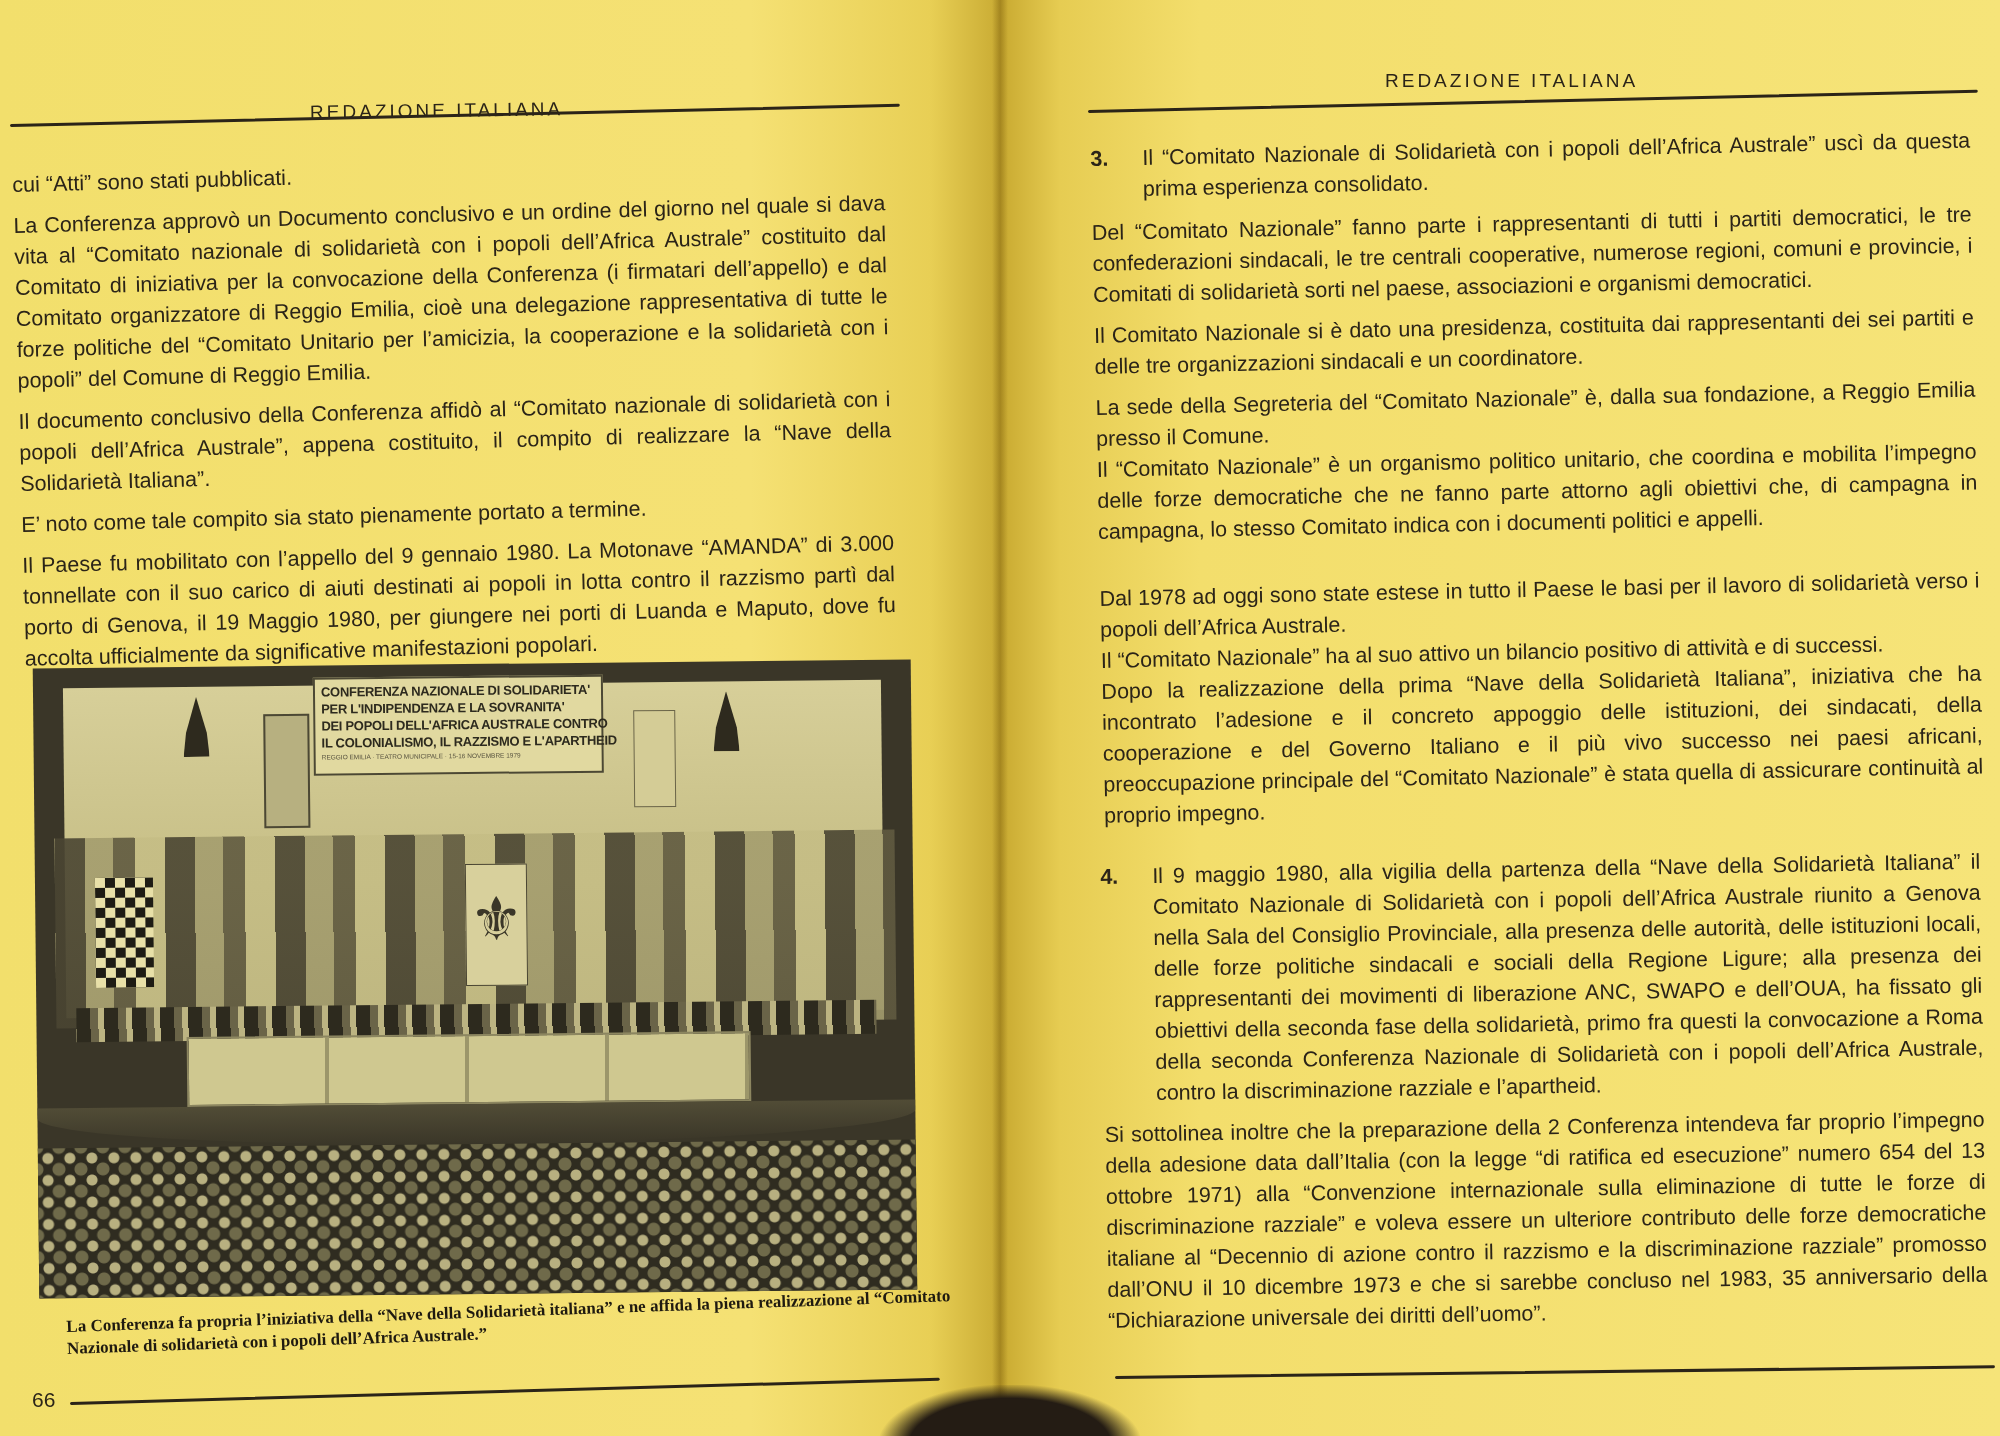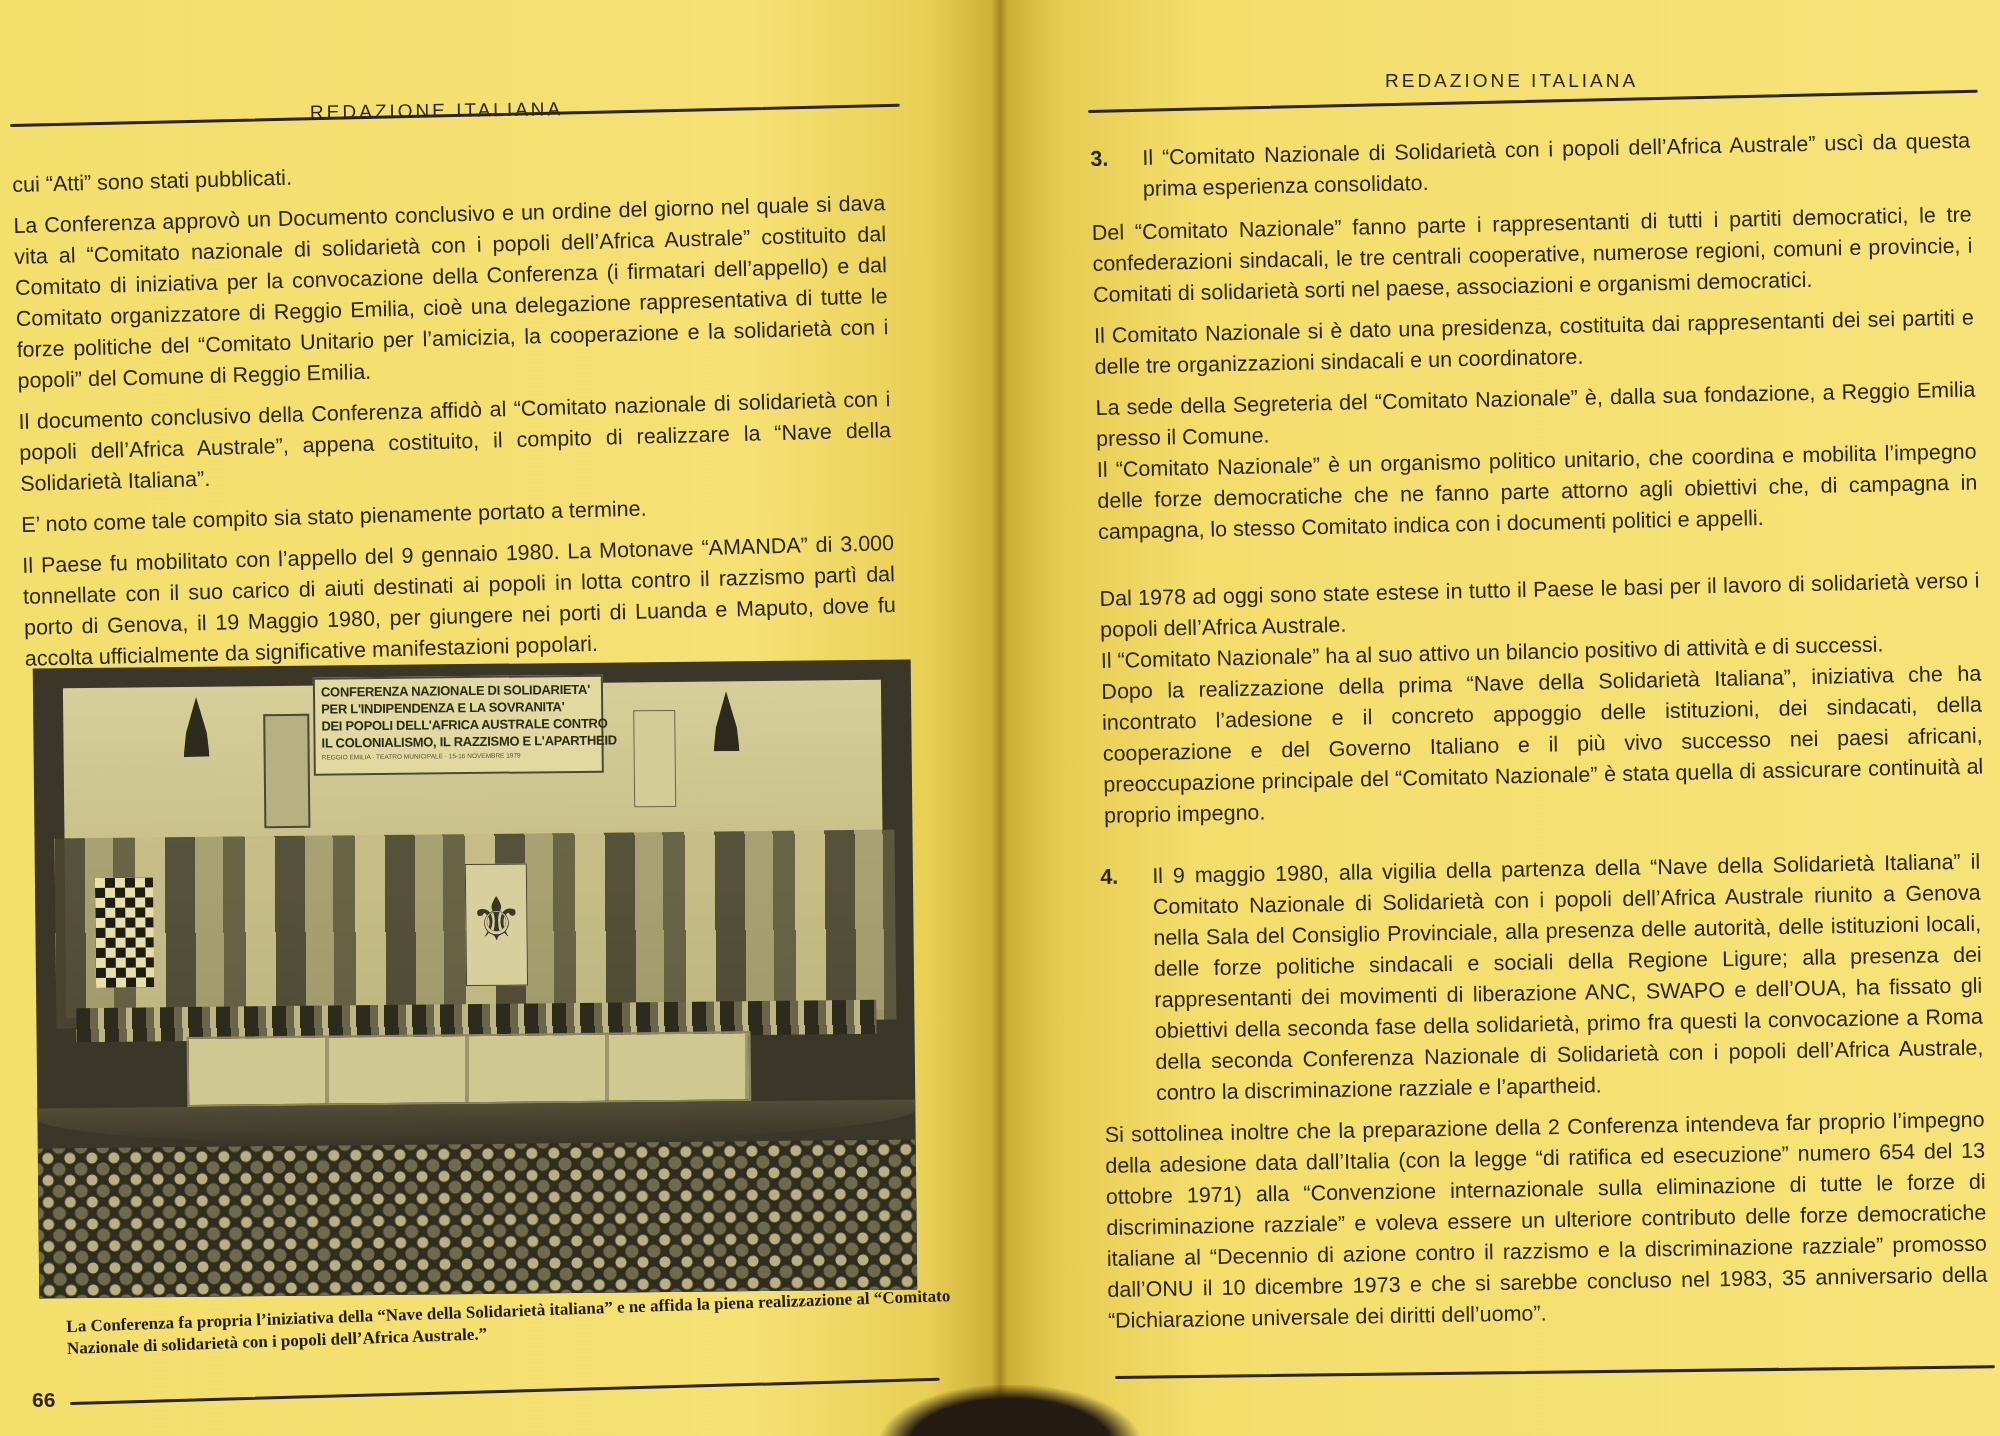--- a/index.html
+++ b/index.html
@@ -97,21 +97,21 @@
         radial-gradient(circle at 10px 10px, #b8b080 5px, transparent 6px) 0 0/22px 22px,
         radial-gradient(circle at 10px 10px, #6f6a4a 6px, transparent 7px) 11px 11px/22px 22px,
         #2f2c20;
     }
     .caption {
       position: absolute; left: 66px; top: 1316px; width: 900px;
       font-family: "Liberation Serif", serif; font-weight: bold; font-size: 17px; line-height: 22px;
       color: #1f1a10; transform: rotate(-2deg); transform-origin: left top;
     }
     .page-number {
-      position: absolute; left: 32px; top: 1388px; font-weight: bold; font-size: 21px; color: #2b2418;
+      position: absolute; left: 32px; top: 1388px; font-weight: normal; font-size: 21px; color: #2b2418;
     }
   </style>
 </head>
 <body>
 
 <div class="spread">
 
   <div class="page left">
     <div class="running-head" style="left:310px; top:100px; transform:rotate(-0.8deg);">REDAZIONE ITALIANA</div>
     <div class="rule" style="left:10px; top:124px; width:890px; transform:rotate(-1.3deg); transform-origin:left center;"></div>

